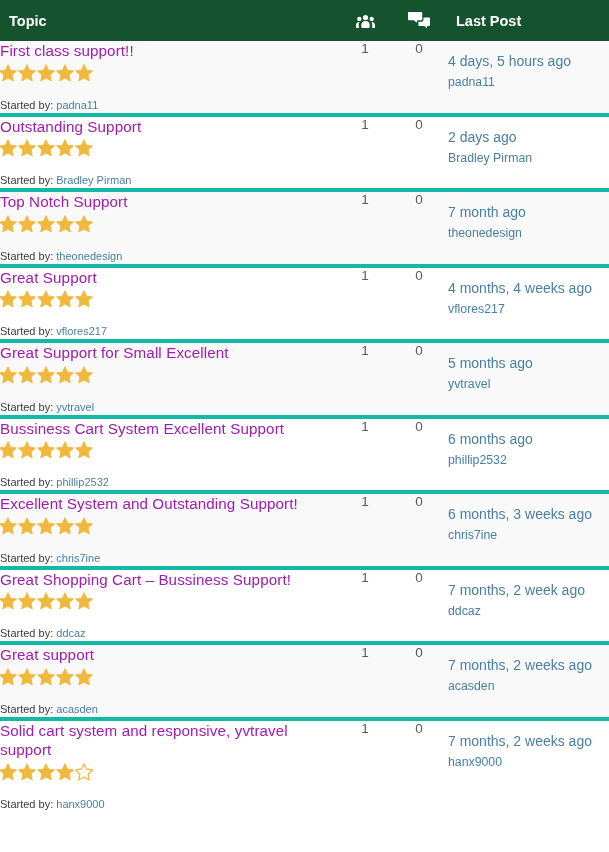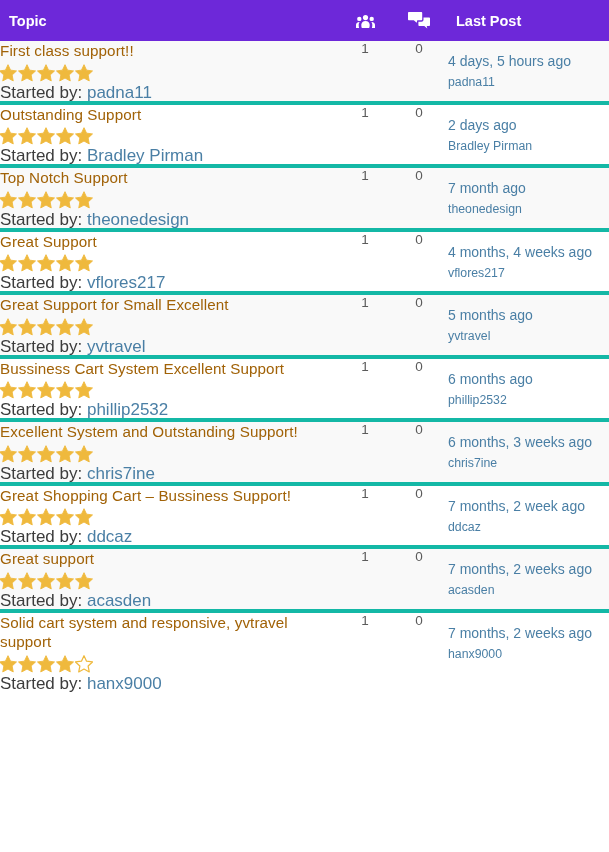--- a/index.html
+++ b/index.html
@@ -13,21 +13,21 @@
   }
 
   .forum-table {
     width: 609px;
     border-collapse: collapse;
     table-layout: fixed;
   }
 
   
   .forum-head {
-    background: #6d28d9;
+    background: #14532d;
     height: 41px;
     margin-left: 44px;
   }
   .forum-head th {
     height: 41px;
     vertical-align: middle;
     color: #ffffff;
     font-size: 14.5px;
     font-weight: bold;
     text-align: left;
@@ -53,38 +53,38 @@
   .cell-topic    { padding: 9px 12px 11px 9px; }
   .cell-num      { padding: 11px 0 0 0; text-align: center;
                    font-size: 13.5px; color: #5b5b5b; }
   .cell-lastpost { padding: 10px 6px 11px 8px; }
 
   
   .topic-title {
     display: block;
     font-size: 15.2px;
     line-height: 19.5px;
-    color: #a16207;
+    color: #a21caf;
     text-decoration: none;
     letter-spacing: 0.1px;
   }
   .stars {
     display: block;
     line-height: 0;
     margin: 3px 0 2px -1px;
     white-space: nowrap;
   }
   .stars svg { display: inline-block; vertical-align: middle; margin-right: 1px; }
 
   .started-by {
     display: block;
-    font-size: 17px;
+    font-size: 11px;
     line-height: 16px;
     color: #3c3c3c;
-    margin-top: 3px;
+    margin-top: 15px;
   }
   .started-by .author {
     color: #4a7fa5;
     text-decoration: none;
   }
 
   
   .lp-date {
     display: block;
     font-size: 14px;

